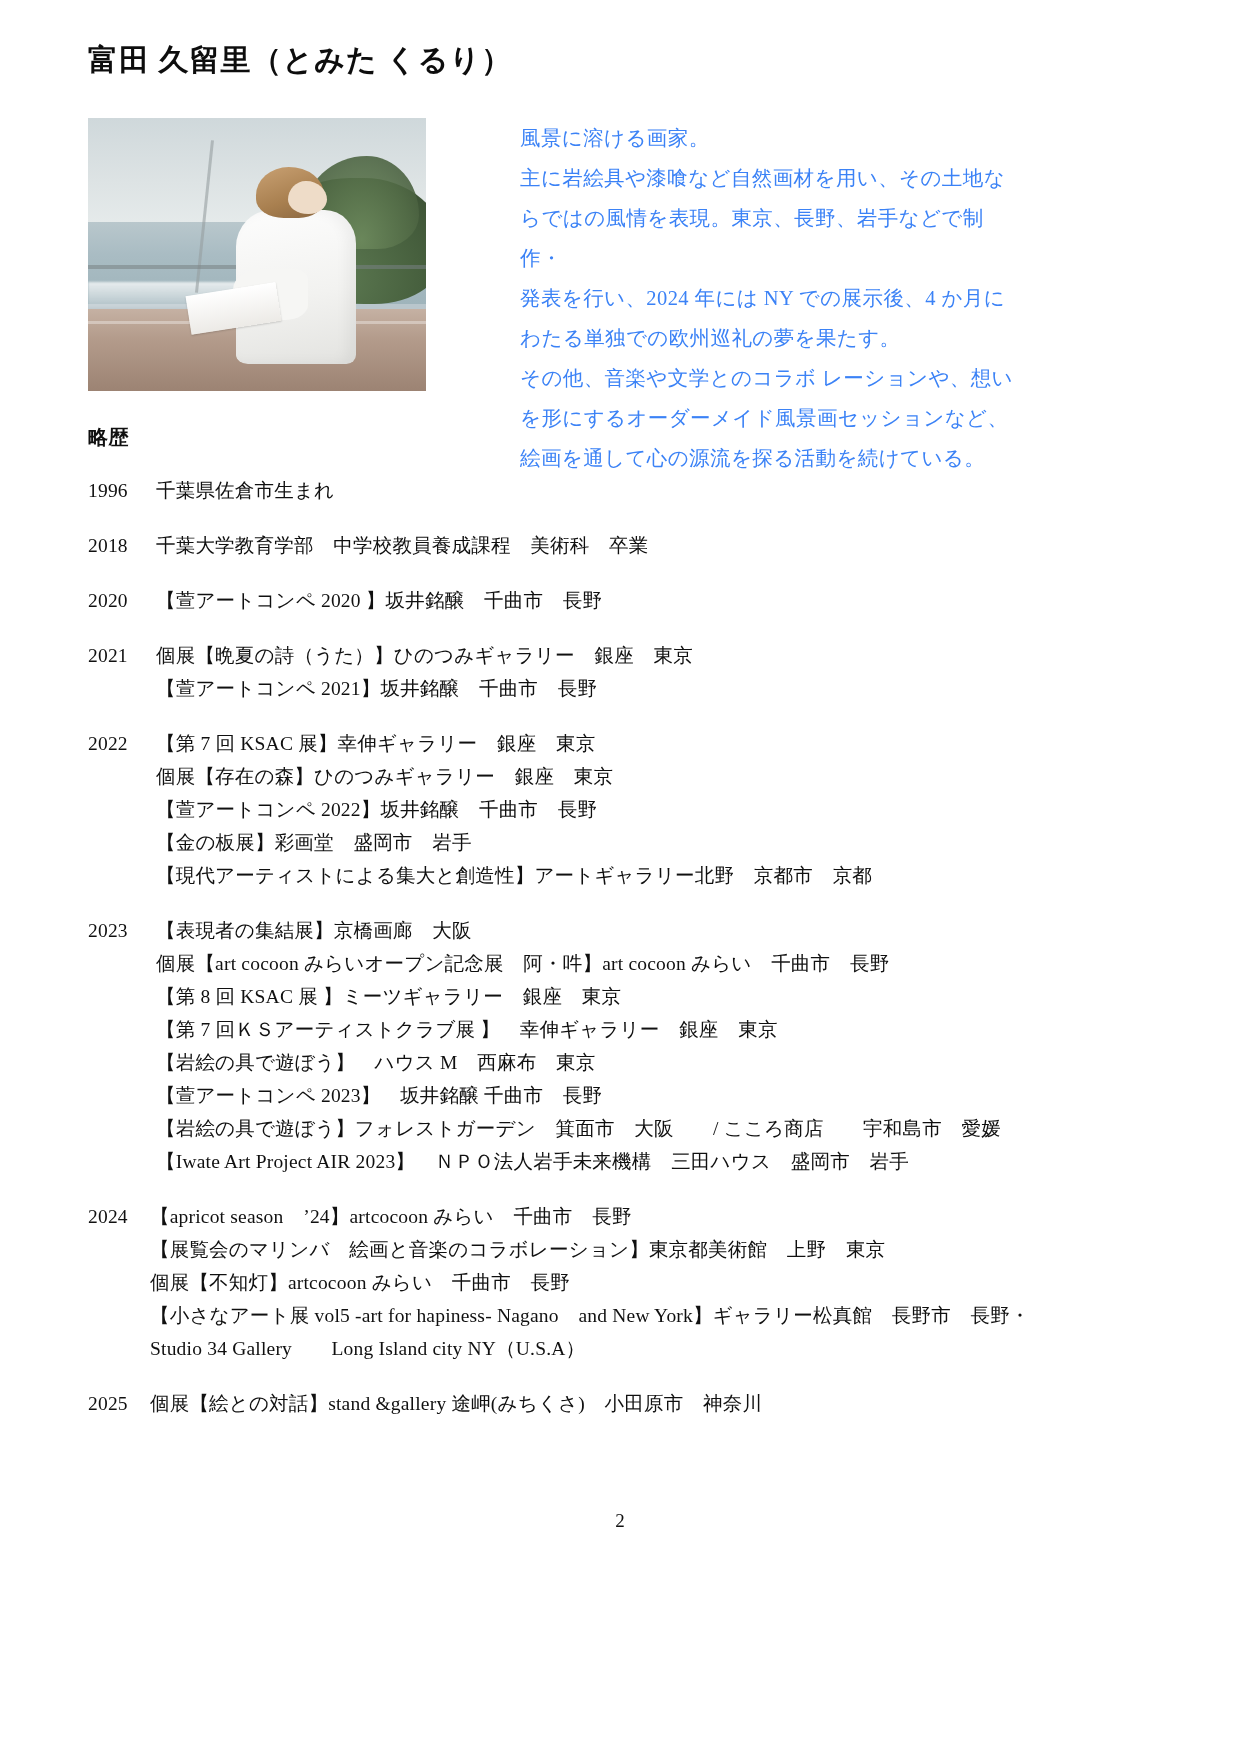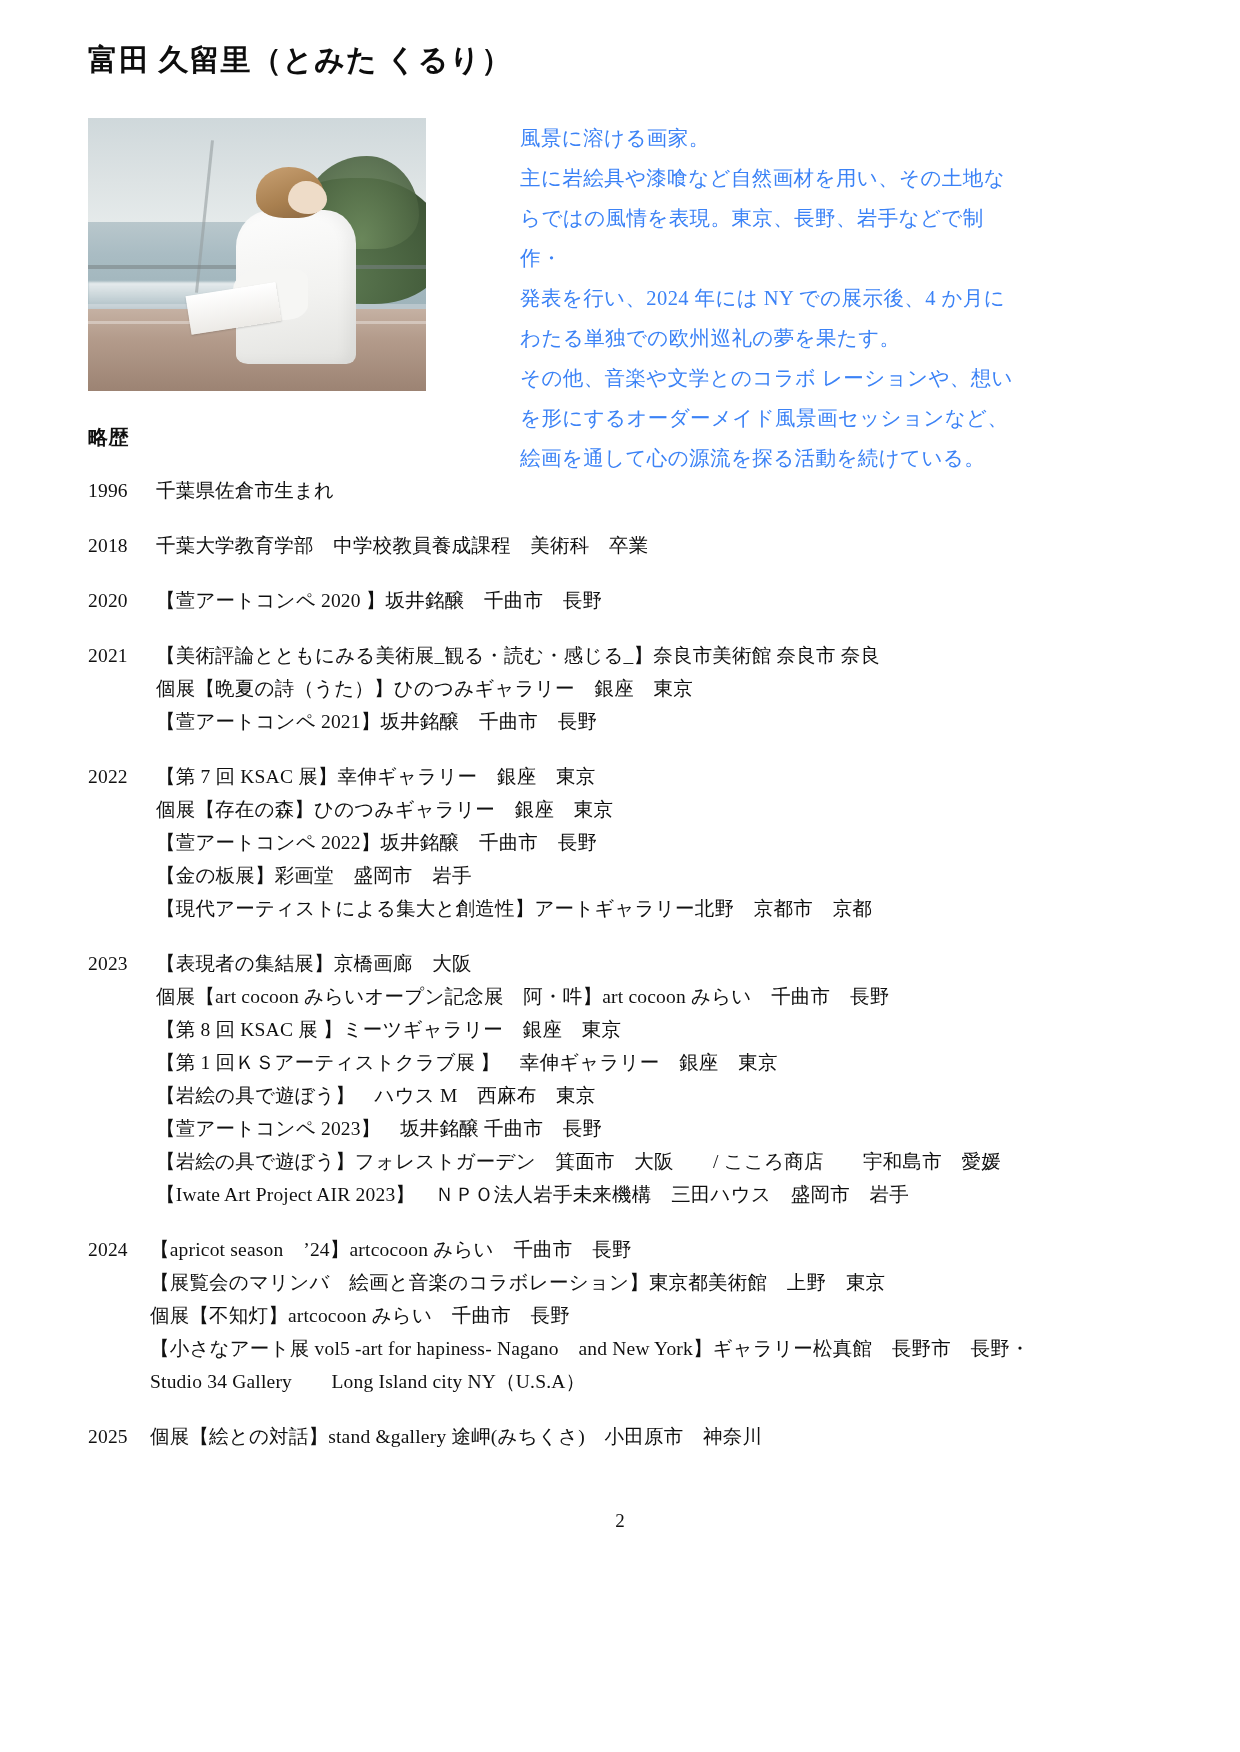--- a/index.html
+++ b/index.html
@@ -260,21 +260,20 @@
     <div class="entry">
       <div class="year">2020</div>
       <div class="lines">
         <div>【萱アートコンペ 2020 】坂井銘醸　千曲市　長野</div>
       </div>
     </div>
 
     <div class="entry">
       <div class="year">2021</div>
       <div class="lines">
-        <div>【美術評論とともにみる美術展_観る・読む・感じる_】奈良市美術館 奈良市 奈良</div>
         <div>個展【晩夏の詩（うた）】ひのつみギャラリー　銀座　東京</div>
         <div>【萱アートコンペ 2021】坂井銘醸　千曲市　長野</div>
       </div>
     </div>
 
     <div class="entry">
       <div class="year">2022</div>
       <div class="lines">
         <div>【第 7 回 KSAC 展】幸伸ギャラリー　銀座　東京</div>
         <div>個展【存在の森】ひのつみギャラリー　銀座　東京</div>
@@ -283,21 +282,21 @@
         <div>【現代アーティストによる集大と創造性】アートギャラリー北野　京都市　京都</div>
       </div>
     </div>
 
     <div class="entry">
       <div class="year">2023</div>
       <div class="lines">
         <div>【表現者の集結展】京橋画廊　大阪</div>
         <div>個展【art cocoon みらいオープン記念展　阿・吽】art cocoon みらい　千曲市　長野</div>
         <div>【第 8 回 KSAC 展 】ミーツギャラリー　銀座　東京</div>
-        <div>【第 1 回ＫＳアーティストクラブ展 】　幸伸ギャラリー　銀座　東京</div>
+        <div>【第 7 回ＫＳアーティストクラブ展 】　幸伸ギャラリー　銀座　東京</div>
         <div>【岩絵の具で遊ぼう】　ハウス M　西麻布　東京</div>
         <div>【萱アートコンペ 2023】　坂井銘醸 千曲市　長野</div>
         <div>【岩絵の具で遊ぼう】フォレストガーデン　箕面市　大阪　　/ こころ商店　　宇和島市　愛媛</div>
         <div>【Iwate Art Project AIR 2023】　ＮＰＯ法人岩手未来機構　三田ハウス　盛岡市　岩手</div>
       </div>
     </div>
 
     <div class="entry entry-2024">
       <div class="year">2024</div>
       <div class="lines">

